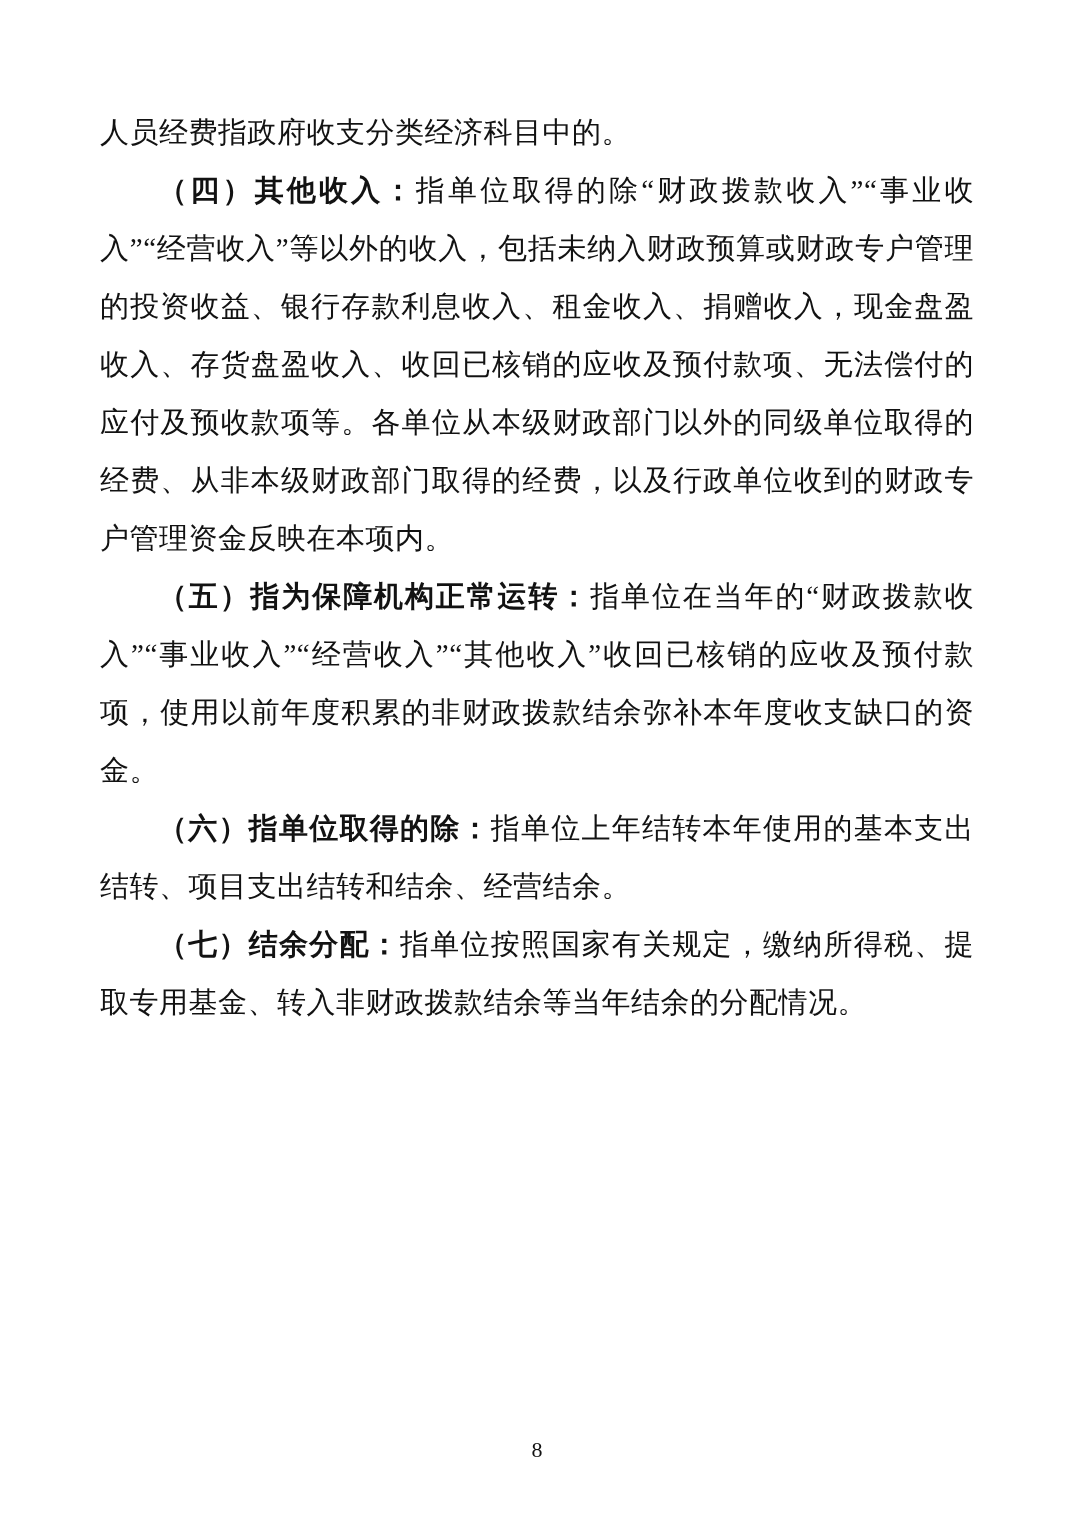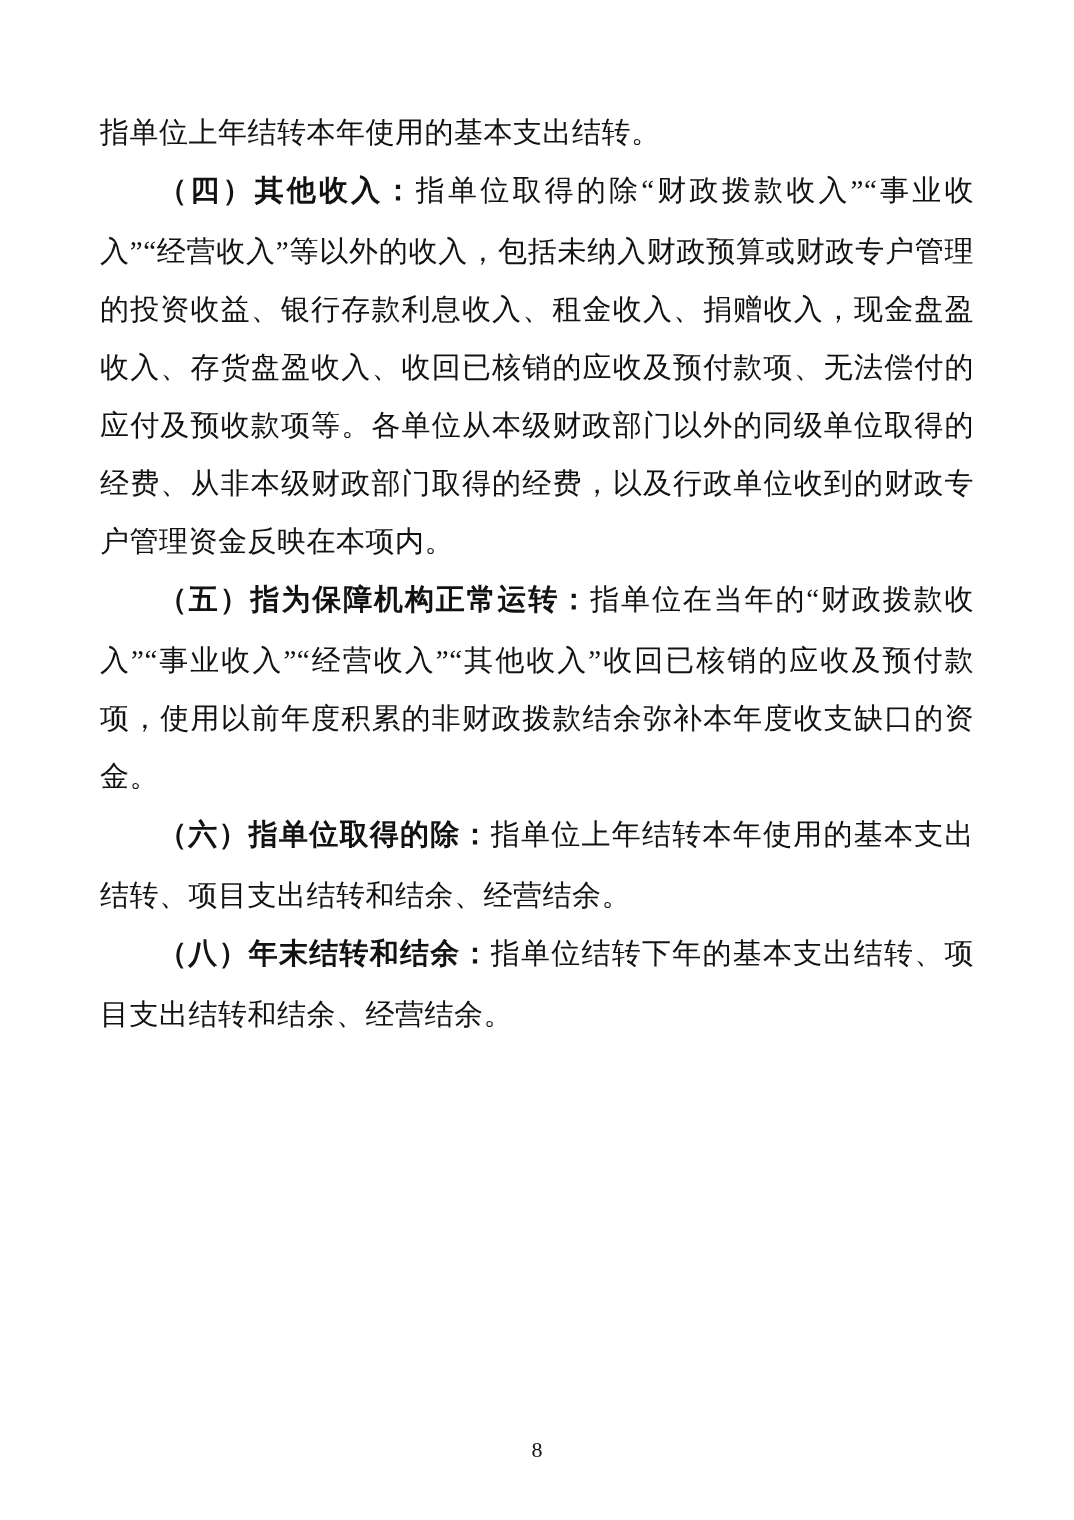--- a/index.html
+++ b/index.html
@@ -29,39 +29,39 @@
     line-height: 58px;
     text-align: justify;
     text-justify: inter-ideograph;
     letter-spacing: 0.5px;
   }
   .para.indent {
     text-indent: 2em;
   }
   .para .label {
     font-weight: 700;
-    font-family: Liberation Mono, monospace;
+    font-family: Liberation Serif, serif;
   }
   .page-number {
     position: absolute;
     top: 1436px;
     left: 0;
     width: 100%;
     text-align: center;
     font-size: 22px;
     line-height: 28px;
     font-family: "Liberation Serif", serif;
     color: #121212;
   }
 </style>
 </head>
 <body>
 
 <div class="doc">
   <div class="content">
-      <p class="para"><span>指单位上年结转本年使用的基本支出结转。</span></p>
+      <p class="para"><span>人员经费指政府收支分类经济科目中的。</span></p>
       <p class="para indent"><span class="label">（四）其他收入：</span><span>指单位取得的除“财政拨款收入”“事业收入”“经营收入”等以外的收入，包括未纳入财政预算或财政专户管理的投资收益、银行存款利息收入、租金收入、捐赠收入，现金盘盈收入、存货盘盈收入、收回已核销的应收及预付款项、无法偿付的应付及预收款项等。各单位从本级财政部门以外的同级单位取得的经费、从非本级财政部门取得的经费，以及行政单位收到的财政专户管理资金反映在本项内。</span></p>
       <p class="para indent"><span class="label">（五）指为保障机构正常运转：</span><span>指单位在当年的“财政拨款收入”“事业收入”“经营收入”“其他收入”收回已核销的应收及预付款项，使用以前年度积累的非财政拨款结余弥补本年度收支缺口的资金。</span></p>
       <p class="para indent"><span class="label">（六）指单位取得的除：</span><span>指单位上年结转本年使用的基本支出结转、项目支出结转和结余、经营结余。</span></p>
-      <p class="para indent"><span class="label">（八）年末结转和结余：</span><span>指单位结转下年的基本支出结转、项目支出结转和结余、经营结余。</span></p>
+      <p class="para indent"><span class="label">（七）结余分配：</span><span>指单位按照国家有关规定，缴纳所得税、提取专用基金、转入非财政拨款结余等当年结余的分配情况。</span></p>
     </div>
   <div class="page-number">8</div>
 </div>
 
 </body></html>

